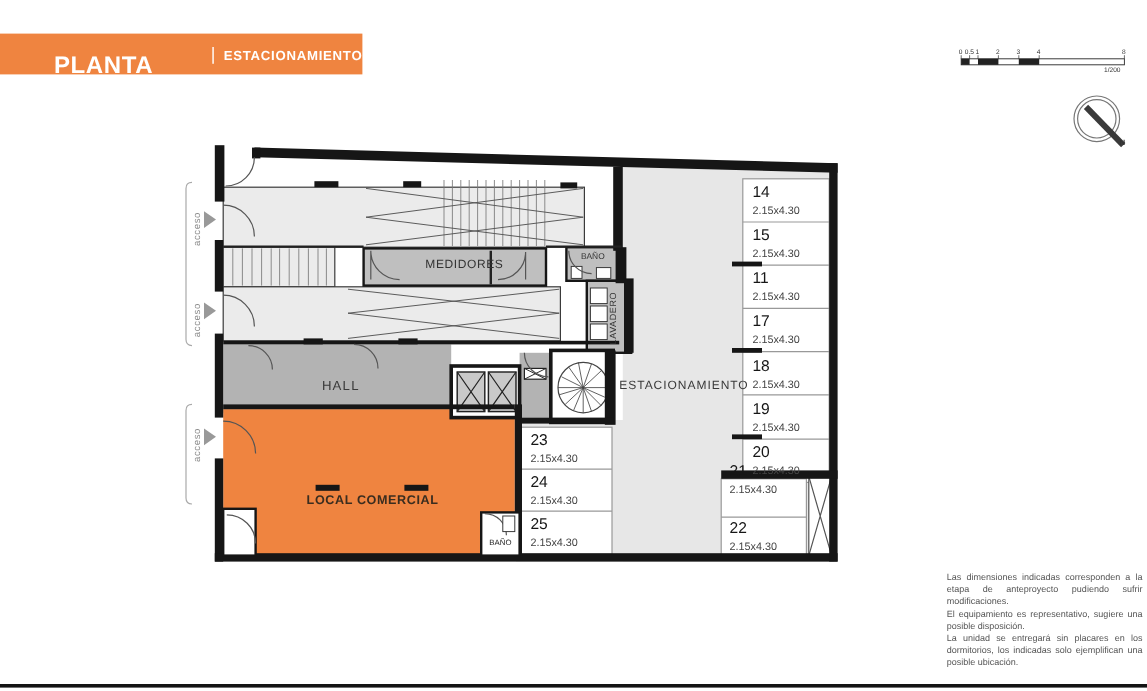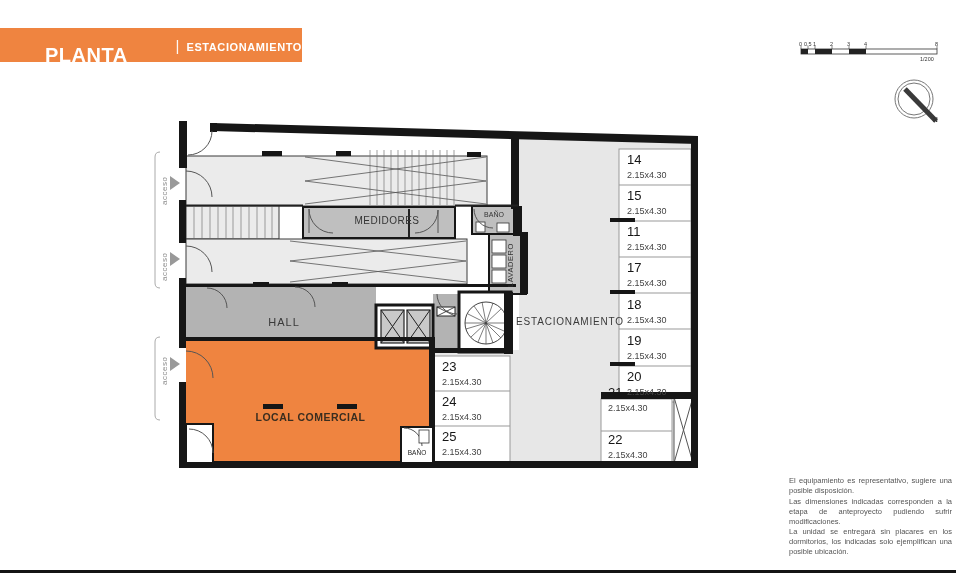--- a/index.html
+++ b/index.html
@@ -268,19 +268,19 @@
   <div class="stall" style="left:442px;top:395px">
     <div class="stall-num">24</div>
     <div class="stall-dim">2.15x4.30</div>
   </div>
   <div class="stall" style="left:442px;top:430px">
     <div class="stall-num">25</div>
     <div class="stall-dim">2.15x4.30</div>
   </div>
 
   <div id="disclaimer" class="abs">
+    <p>Las dimensiones indicadas corresponden a la etapa de anteproyecto pudiendo sufrir modificaciones.</p>
     <p>El equipamiento es representativo, sugiere una posible disposición.</p>
-    <p>Las dimensiones indicadas corresponden a la etapa de anteproyecto pudiendo sufrir modificaciones.</p>
     <p>La unidad se entregará sin placares en los dormitorios, los indicadas solo ejemplifican una posible ubicación.</p>
   </div>
 
   <div id="bottom-bar" class="abs"></div>
 </div>
 
 </body></html>

